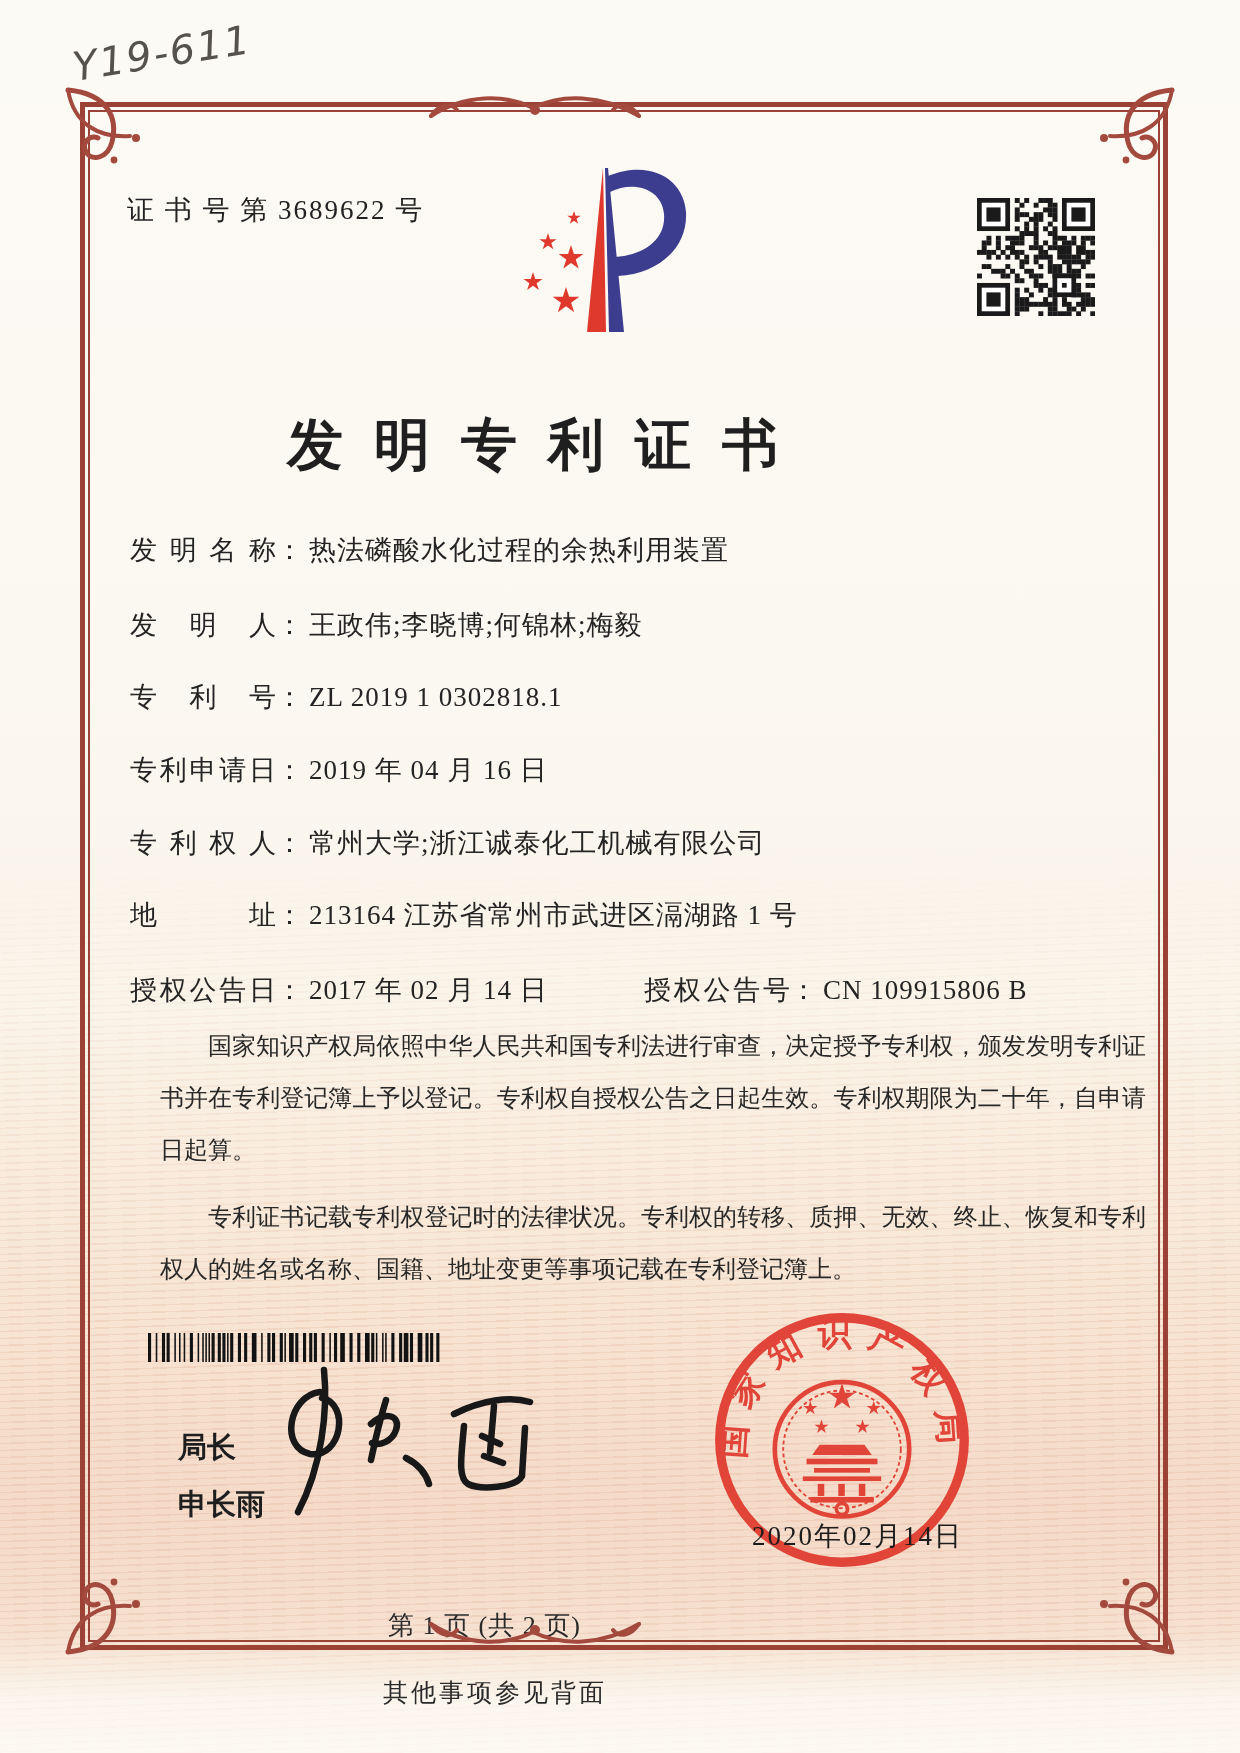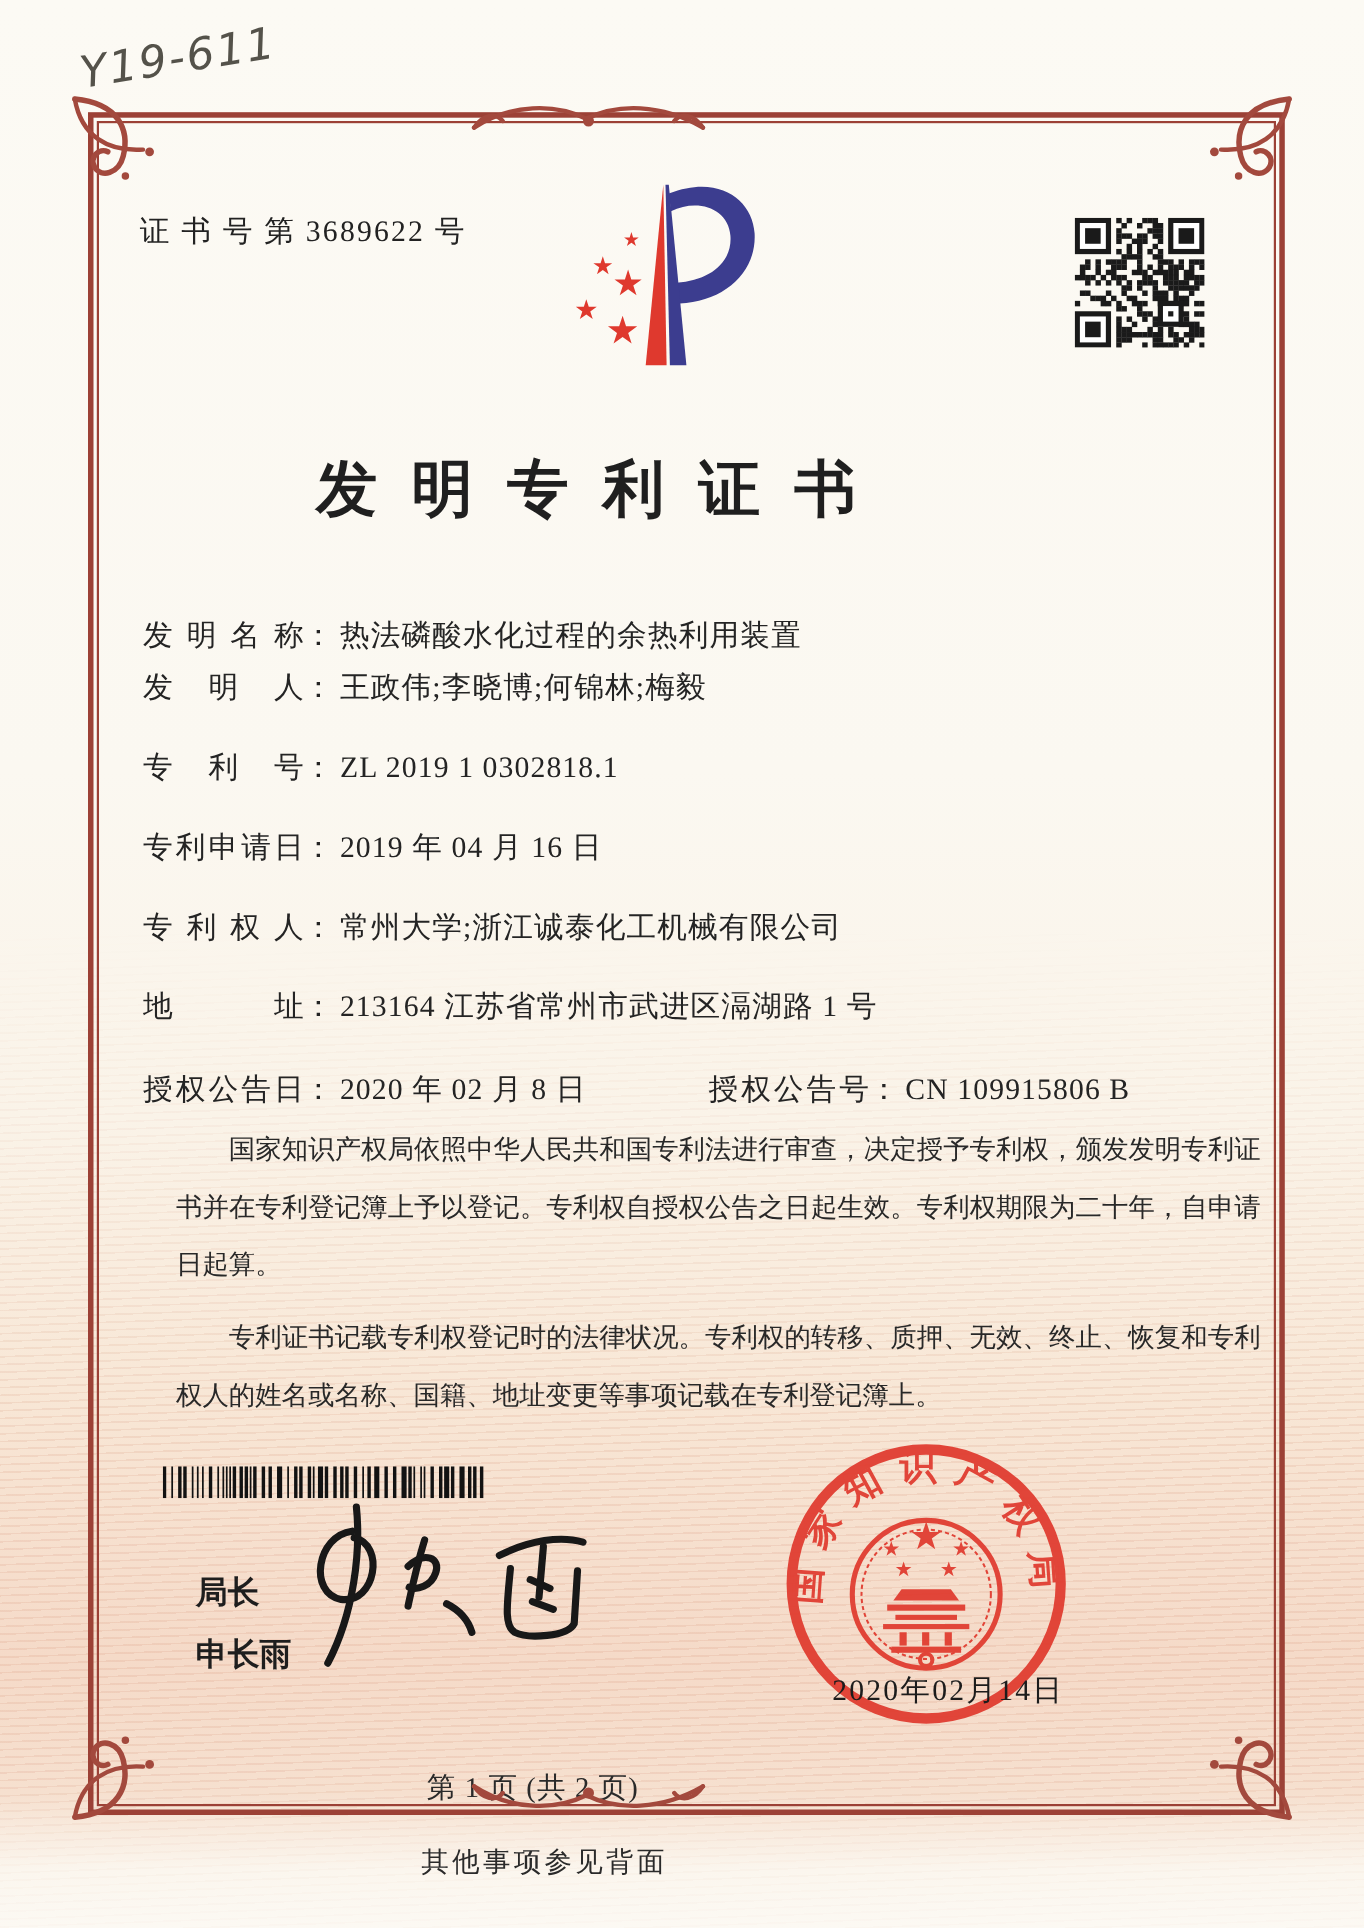--- a/index.html
+++ b/index.html
@@ -32,21 +32,21 @@
   .fcolon{display:inline-block;margin-right:6px;}
   .fval{letter-spacing:1px;}
   .fpair2{position:absolute;left:514px;top:0;}
   .bodytext{position:absolute;left:128px;top:1020px;width:986px;font-size:24px;line-height:52px;color:#282828;text-align:justify;margin-left:32px;}
   .bodytext p{margin:0 0 15px 0;text-indent:2em;}
   .barcode{position:absolute;left:148px;top:1333px;width:293px;height:29px;}
   .director{position:absolute;left:140px;top:1428px;font-family:"Liberation Sans","DejaVu Sans",sans-serif;font-size:29px;font-weight:600;color:#1e1e1e;margin-left:38px;}
   .director .name{margin-top:17px;}
   .signature{position:absolute;left:258px;top:1362px;width:300px;height:178px;z-index:5;}
   .seal{position:absolute;left:702px;top:1300px;width:280px;height:280px;z-index:3;opacity:.93;}
-  .sealdate{position:absolute;left:752px;top:1518px;width:220px;font-size:27px;letter-spacing:2px;color:#1c1c1c;z-index:4;white-space:nowrap;text-align:center;}
+  .sealdate{position:absolute;left:752px;top:1518px;width:220px;font-size:27px;letter-spacing:2px;color:#1c1c1c;z-index:4;white-space:nowrap;}
   .pageno{position:absolute;left:388px;top:1608px;font-size:26px;letter-spacing:1px;color:#2a2a2a;}
   .backnote{position:absolute;left:383px;top:1676px;font-size:25px;letter-spacing:3px;color:#2a2a2a;}
   .flourish{position:absolute;z-index:2;}
 </style>
 </head>
 <body>
 
 <div class="page">
   <div class="waves"></div>
 
@@ -364,40 +364,40 @@
       <rect x="0" y="84.96" width="33.04" height="33.04" fill="#1a1a1a"></rect>
       <rect x="4.72" y="89.67999999999999" width="23.599999999999998" height="23.599999999999998" fill="#fff"></rect>
       <rect x="9.44" y="94.39999999999999" width="14.16" height="14.16" fill="#1a1a1a"></rect>
       <rect x="75.52" y="75.52" width="23.599999999999998" height="23.599999999999998" fill="#1a1a1a"></rect>
       <rect x="80.24" y="80.24" width="14.16" height="14.16" fill="#fff"></rect>
       <rect x="84.96" y="84.96" width="4.72" height="4.72" fill="#1a1a1a"></rect>
     </svg>
 
   <div class="title">发明专利证书</div>
 
-  <div class="frow" style="top:559px">
+  <div class="frow" style="top:532px">
     <span class="flabel">发明名称</span><span class="fcolon">：</span><span class="fval">热法磷酸水化过程的余热利用装置</span>
   </div>
   <div class="frow" style="top:607px">
     <span class="flabel">发明人</span><span class="fcolon">：</span><span class="fval">王政伟;李晓博;何锦林;梅毅</span>
   </div>
   <div class="frow" style="top:679px">
     <span class="flabel">专利号</span><span class="fcolon">：</span><span class="fval">ZL 2019 1 0302818.1</span>
   </div>
   <div class="frow" style="top:752px">
     <span class="flabel">专利申请日</span><span class="fcolon">：</span><span class="fval">2019 年 04 月 16 日</span>
   </div>
   <div class="frow" style="top:825px">
     <span class="flabel">专利权人</span><span class="fcolon">：</span><span class="fval">常州大学;浙江诚泰化工机械有限公司</span>
   </div>
   <div class="frow" style="top:897px">
     <span class="flabel">地址</span><span class="fcolon">：</span><span class="fval">213164 江苏省常州市武进区滆湖路 1 号</span>
   </div>
   <div class="frow" style="top:972px">
-    <span class="flabel">授权公告日</span><span class="fcolon">：</span><span class="fval">2020 年 02 月 8 日</span>
+    <span class="flabel">授权公告日</span><span class="fcolon">：</span><span class="fval">2017 年 02 月 14 日</span>
     <span class="fpair2">
       <span class="flabel">授权公告号</span><span class="fcolon">：</span><span class="fval">CN 109915806 B</span>
     </span>
   </div>
 
   <div class="bodytext">
     <p>国家知识产权局依照中华人民共和国专利法进行审查，决定授予专利权，颁发发明专利证书并在专利登记簿上予以登记。专利权自授权公告之日起生效。专利权期限为二十年，自申请日起算。</p>
     <p>专利证书记载专利权登记时的法律状况。专利权的转移、质押、无效、终止、恢复和专利权人的姓名或名称、国籍、地址变更等事项记载在专利登记簿上。</p>
   </div>
 

